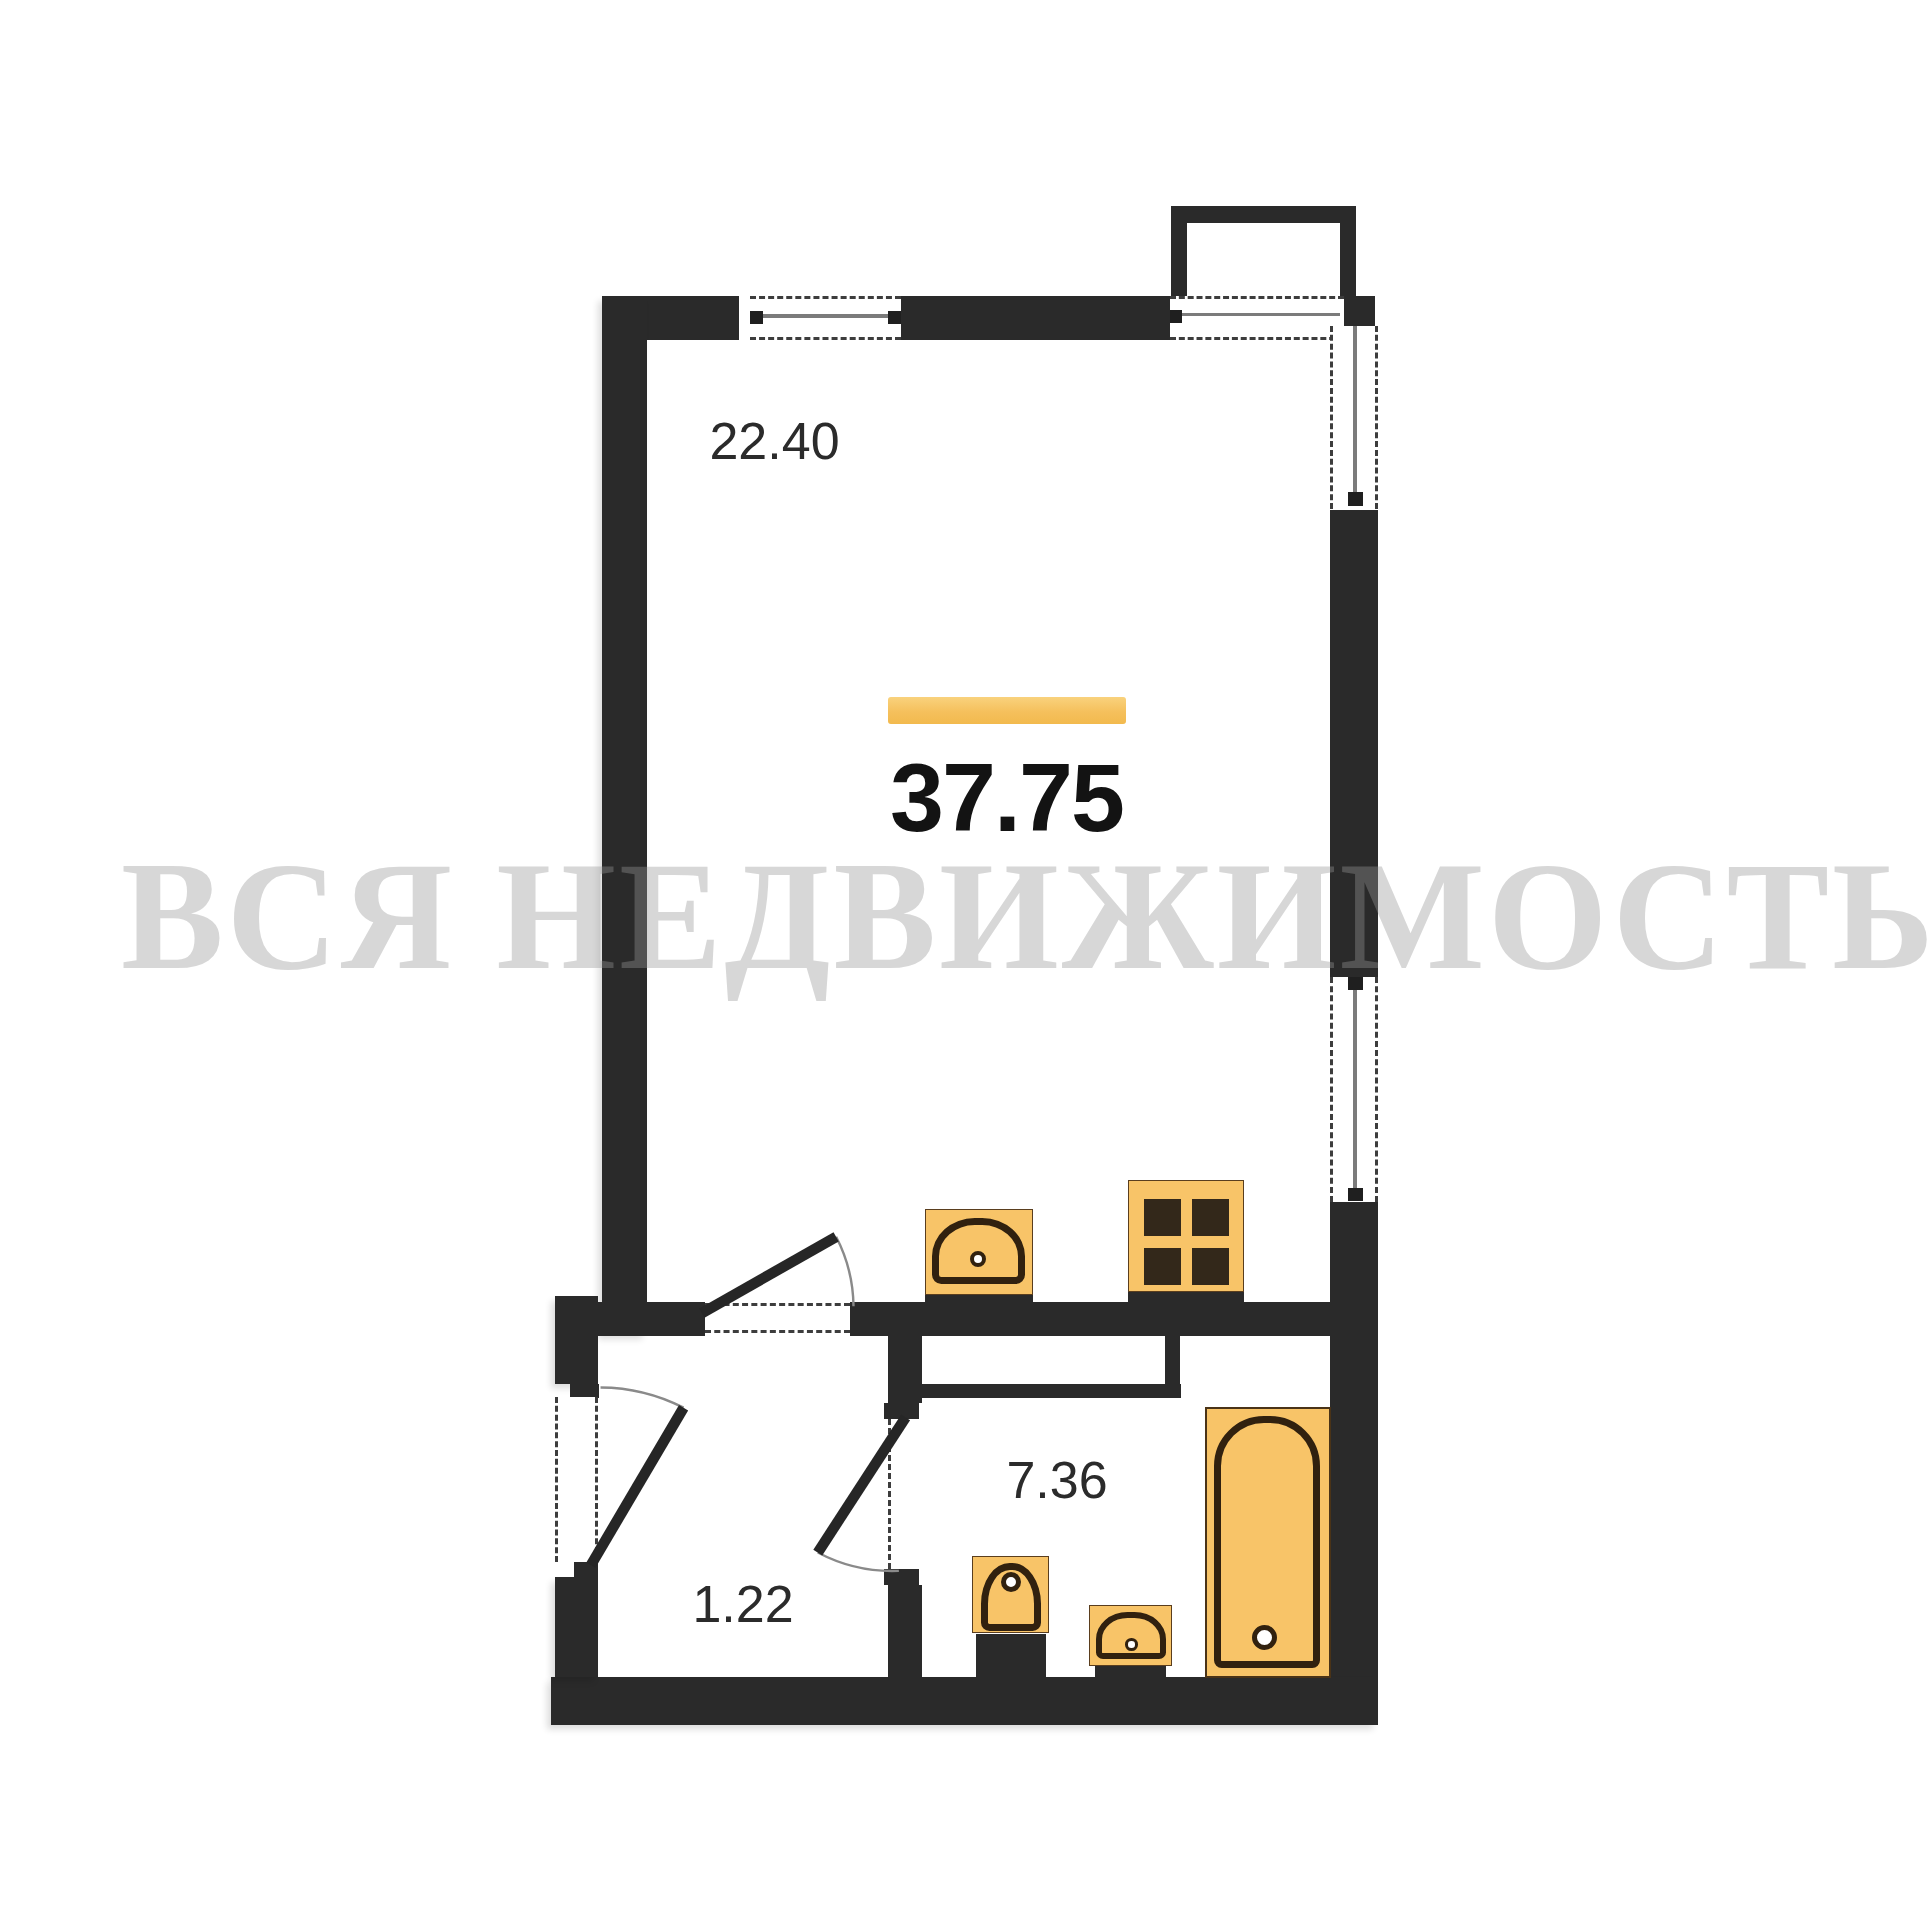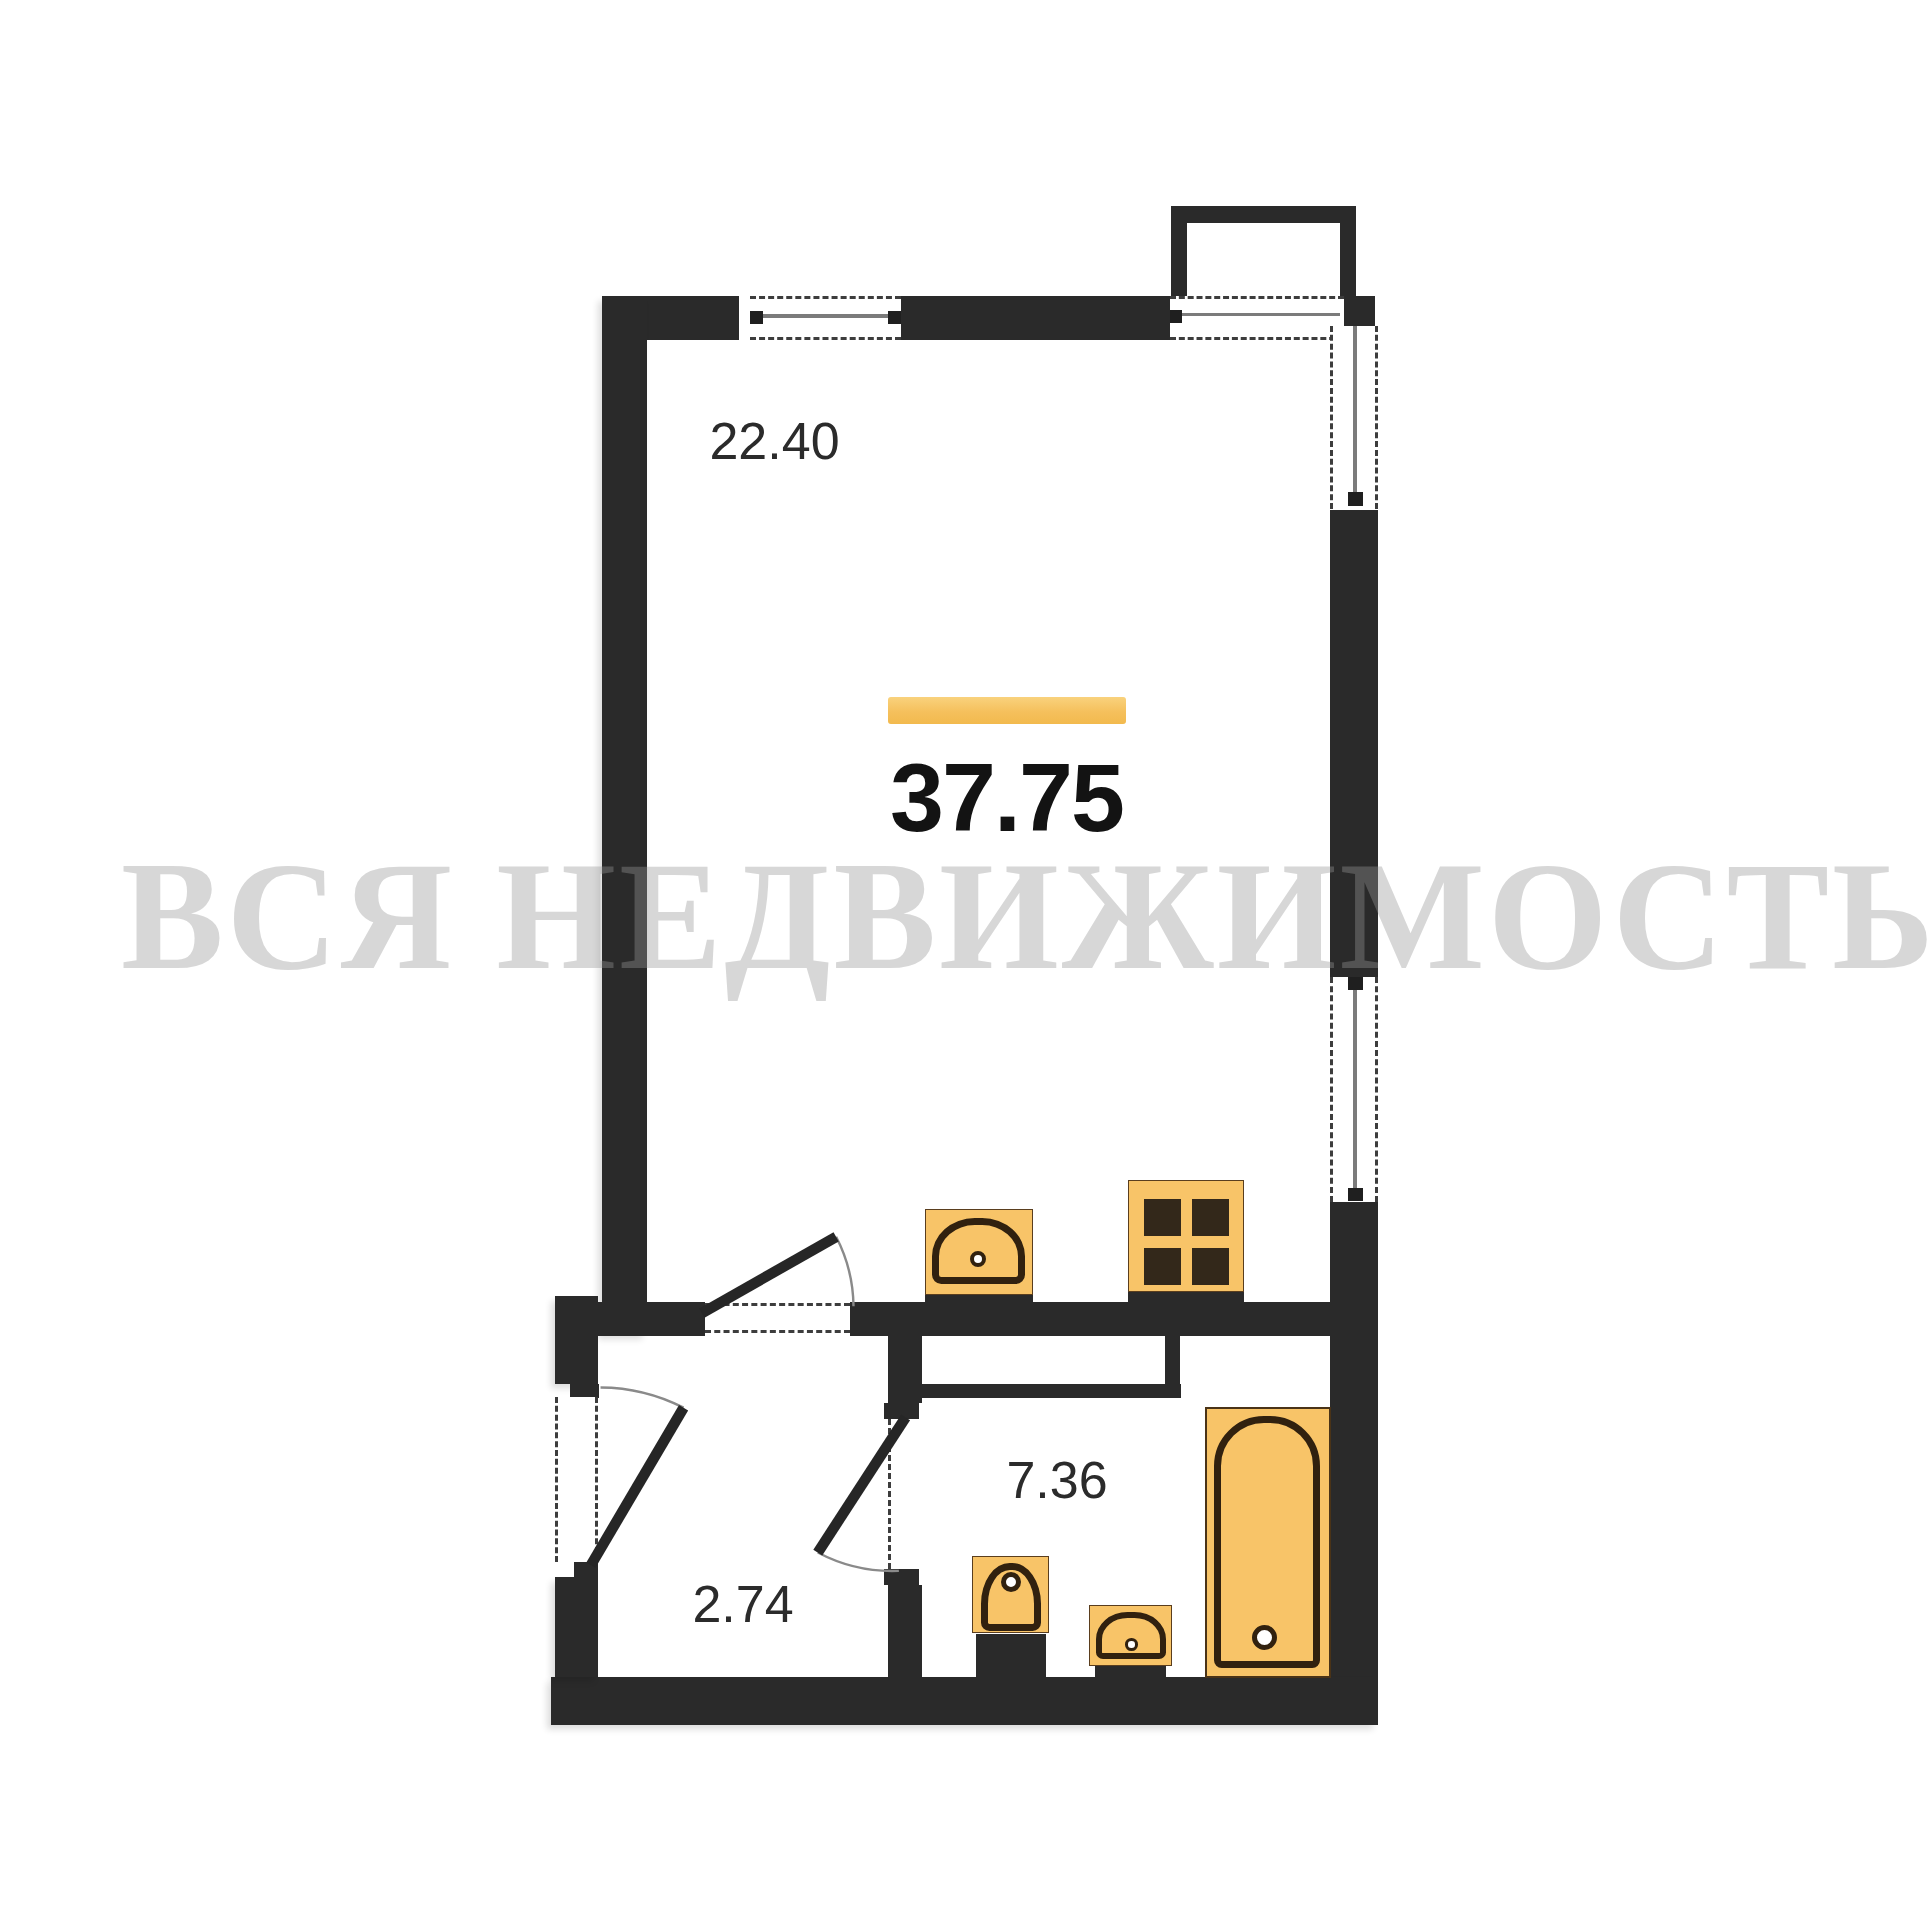--- a/index.html
+++ b/index.html
@@ -124,18 +124,18 @@
     <div class="drain" style="left:45px;top:216px;width:25px;height:25px;border-width:5.8px;"></div>
   </div>
 
   <div class="arealabel" style="left:649px;top:386px;width:251px;margin-top:25px;">22.40</div>
 
   <div class="total-bar"></div>
   <div class="total-area">37.75</div>
 
   <div class="arealabel" style="left:975px;top:1450px;width:164px;">7.36</div>
 
-  <div class="arealabel" style="left:666px;top:1574px;width:154px;">2.74</div>
+  <div class="arealabel" style="left:666px;top:1574px;width:154px;">1.22</div>
 
   <div class="watermark">ВСЯ НЕДВИЖИМОСТЬ</div>
 
 </div>
 
 
 </body></html>

